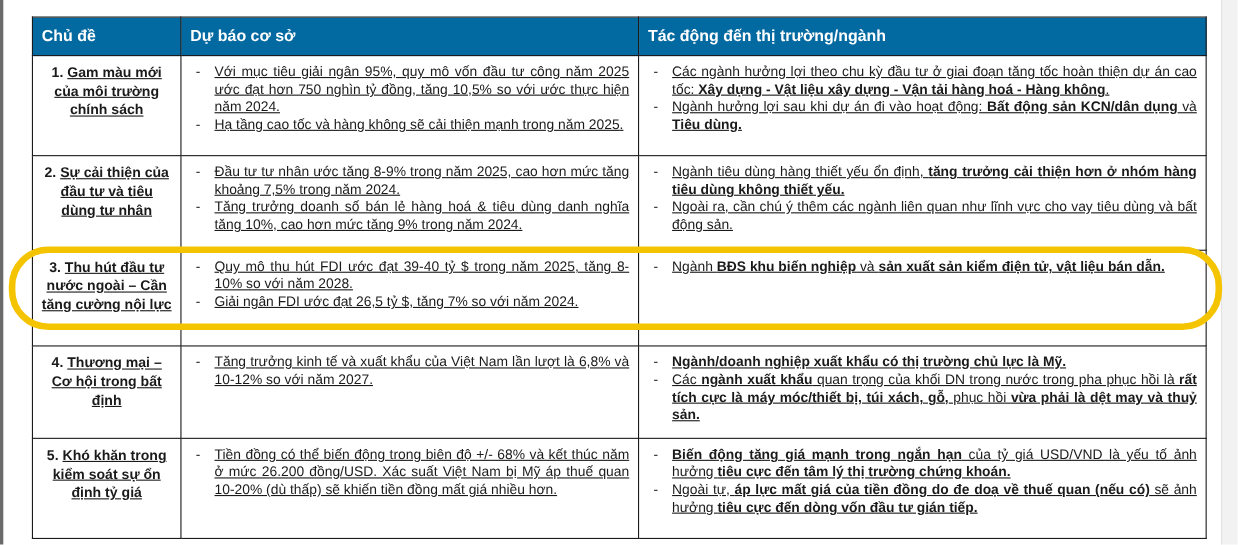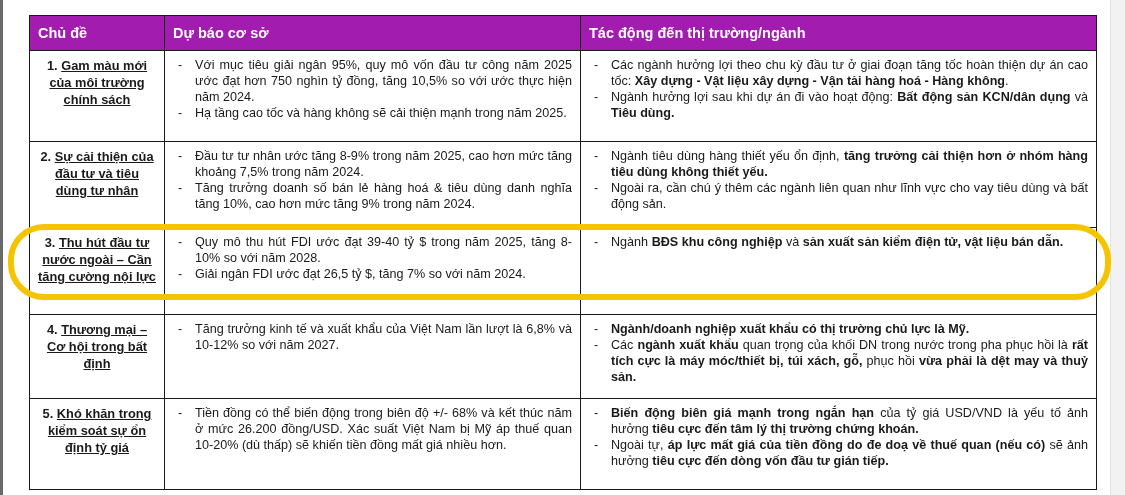--- a/index.html
+++ b/index.html
@@ -19,21 +19,21 @@
     }
     table.forecast {
       position: absolute; left: 29px; top: 15px;
       width: 1068px;
       border-collapse: collapse;
       table-layout: fixed;
       font-size: 12.6px;
       line-height: 16px;
     }
     table.forecast th {
-      background: #a21caf;
+      background: #0369a1;
       color: #ffffff;
       text-align: left;
       font-weight: bold;
       font-size: 14.5px;
       height: 34px;
       padding: 0 8px;
       border: 1.5px solid #1a1a1a;
       border-bottom: 1.5px solid #1a1a1a;
     }
     table.forecast td {
@@ -49,20 +49,21 @@
       font-size: 12.8px;
       line-height: 17px;
       text-align: center;
     }
     .topic .u { text-decoration: underline; }
     ul.bullets { list-style: none; margin: 0; padding: 0; }
     ul.bullets li {
       position: relative;
       padding-left: 22px;
       text-align: justify;
+      text-decoration: underline;
     }
     ul.bullets li::before {
       content: "-";
       position: absolute; left: 5px; top: 0;
     }
     .b { font-weight: bold; }
     tr.r1 td { height: 80px; }
     tr.r2 td { height: 75px; }
     tr.r3 td { height: 76px; }
     tr.r4 td { height: 73px; }
@@ -139,21 +140,21 @@
         <div class="topic"><span>3.</span> <span class="u">Thu hút đầu tư nước ngoài – Cần tăng cường nội lực</span></div>
       </td>
       <td>
         <ul class="bullets">
           <li>Quy mô thu hút FDI ước đạt 39-40 tỷ $ trong năm 2025, tăng 8-10% so với năm 2028.</li>
           <li>Giải ngân FDI ước đạt 26,5 tỷ $, tăng 7% so với năm 2024.</li>
         </ul>
       </td>
       <td>
         <ul class="bullets">
-          <li><span>Ngành </span><span class="b">BĐS khu công nghiệp</span><span> và </span><span class="b">sản xuất sản kiểm điện tử, vật liệu bán dẫn.</span></li>
+          <li><span>Ngành </span><span class="b">BĐS khu biến nghiệp</span><span> và </span><span class="b">sản xuất sản kiểm điện tử, vật liệu bán dẫn.</span></li>
         </ul>
       </td>
     </tr>
 
     <tr class="r4">
       <td>
         <div class="topic"><span>4.</span> <span class="u">Thương mại – Cơ hội trong bất định</span></div>
       </td>
       <td>
         <ul class="bullets">
@@ -172,21 +173,21 @@
       <td>
         <div class="topic"><span>5.</span> <span class="u">Khó khăn trong kiểm soát sự ổn định tỷ giá</span></div>
       </td>
       <td>
         <ul class="bullets">
           <li>Tiền đồng có thể biến động trong biên độ +/- 68% và kết thúc năm ở mức 26.200 đồng/USD. Xác suất Việt Nam bị Mỹ áp thuế quan 10-20% (dù thấp) sẽ khiến tiền đồng mất giá nhiều hơn.</li>
         </ul>
       </td>
       <td>
         <ul class="bullets">
-          <li><span class="b">Biến động biên giá mạnh trong ngắn hạn</span><span> của tỷ giá USD/VND là yếu tố ảnh hưởng </span><span class="b">tiêu cực đến tâm lý thị trường chứng khoán.</span></li>
+          <li><span class="b">Biến động tăng giá mạnh trong ngắn hạn</span><span> của tỷ giá USD/VND là yếu tố ảnh hưởng </span><span class="b">tiêu cực đến tâm lý thị trường chứng khoán.</span></li>
           <li><span>Ngoài tự, </span><span class="b">áp lực mất giá của tiền đồng do đe doạ về thuế quan (nếu có)</span><span> sẽ ảnh hưởng </span><span class="b">tiêu cực đến dòng vốn đầu tư gián tiếp.</span></li>
         </ul>
       </td>
     </tr>
   </tbody>
 </table>
 
 <div class="highlight"></div>
 
 </body></html>

